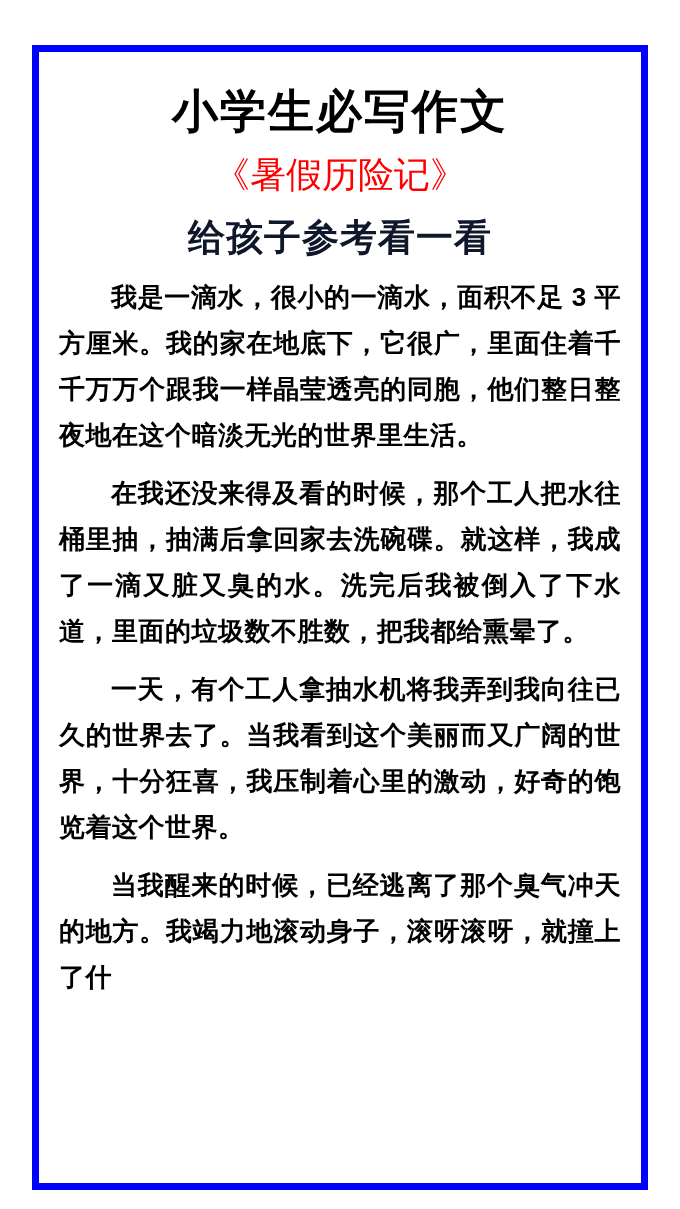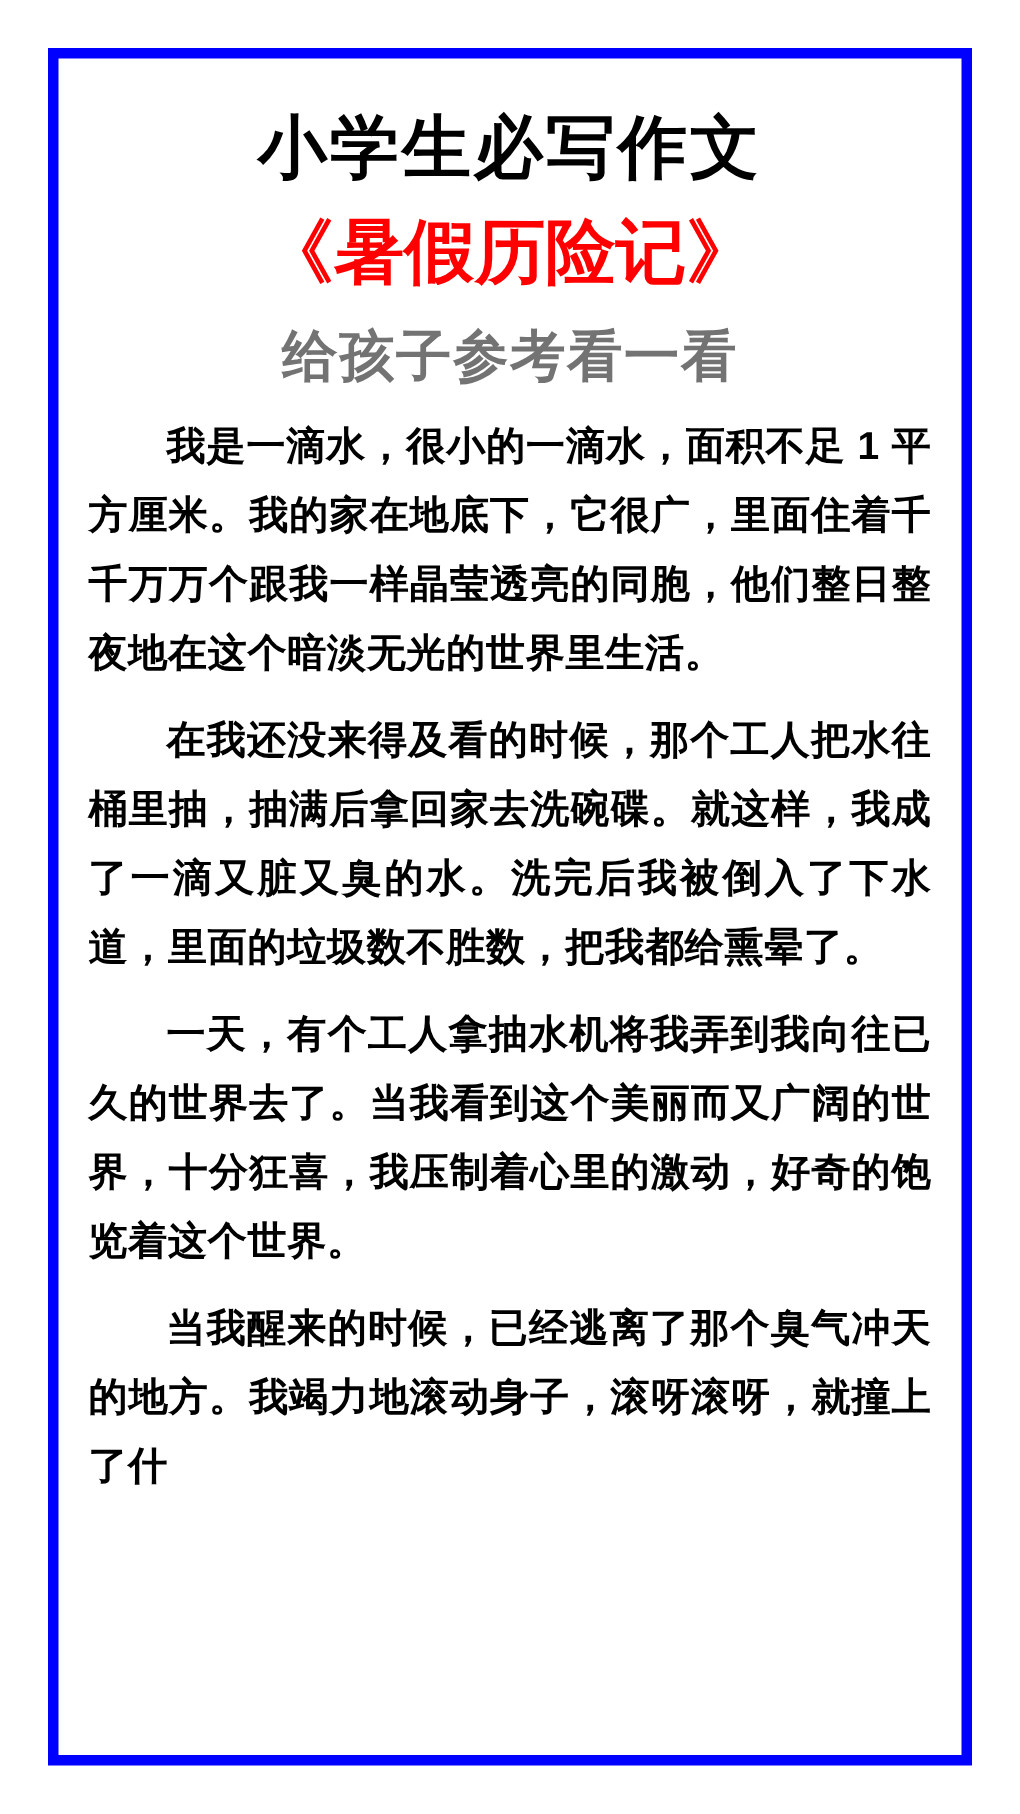--- a/index.html
+++ b/index.html
@@ -11,21 +11,21 @@
   .page {
     position: relative;
     width: 680px;
     height: 1209px;
     background: #ffffff;
     overflow: hidden;
   }
   .frame {
     position: absolute;
     left: 32px;
-    top: 32px;
+    top: 45px;
     width: 616px;
     height: 1145px;
     border: 7px solid #0000ff;
     box-sizing: border-box;
     overflow: hidden;
     background: #ffffff;
   }
   .content {
     padding: 34px 20px 0 20px;
   }
@@ -34,23 +34,23 @@
     text-align: center;
     font-size: 46px;
     line-height: 1.1;
     font-weight: 700;
     letter-spacing: 2px;
     color: #000000;
   }
   .subtitle {
     margin: 16px 0 0 0;
     text-align: center;
-    font-size: 47px;
+    font-size: 36px;
     line-height: 1.2;
-    font-weight: 700;
+    font-weight: 400;
     color: #ff0000;
   }
   .tagline {
     margin: 20px 0 0 0;
     text-align: center;
     font-size: 37px;
     line-height: 1.2;
     font-weight: 700;
     letter-spacing: 1px;
     color: #1111d6;
@@ -85,25 +85,25 @@
 <body>
 
 <div class="page">
   <div class="frame" style="border-color: rgb(0, 0, 255);">
     <div class="content">
 
       <h1 class="title" style="color: rgb(0, 0, 0);">小学生必写作文</h1>
 
       <div class="subtitle" style="color: rgb(255, 0, 0);">《暑假历险记》</div>
 
-      <div class="tagline" style="color: #737373;">给孩子参考看一看</div>
+      <div class="tagline" style="color: #0f172a;">给孩子参考看一看</div>
 
 
       <div class="essay">
-        <p>我是一滴水，很小的一滴水，面积不足 1 平方厘米。我的家在地底下，它很广，里面住着千千万万个跟我一样晶莹透亮的同胞，他们整日整夜地在这个暗淡无光的世界里生活。</p>
+        <p>我是一滴水，很小的一滴水，面积不足 3 平方厘米。我的家在地底下，它很广，里面住着千千万万个跟我一样晶莹透亮的同胞，他们整日整夜地在这个暗淡无光的世界里生活。</p>
         <p>在我还没来得及看的时候，那个工人把水往桶里抽，抽满后拿回家去洗碗碟。就这样，我成了一滴又脏又臭的水。洗完后我被倒入了下水道，里面的垃圾数不胜数，把我都给熏晕了。</p>
         <p>一天，有个工人拿抽水机将我弄到我向往已久的世界去了。当我看到这个美丽而又广阔的世界，十分狂喜，我压制着心里的激动，好奇的饱览着这个世界。</p>
         <p>当我醒来的时候，已经逃离了那个臭气冲天的地方。我竭力地滚动身子，滚呀滚呀，就撞上了什</p>
       </div>
 
     </div>
   </div>
 </div>
 
 </body></html>

